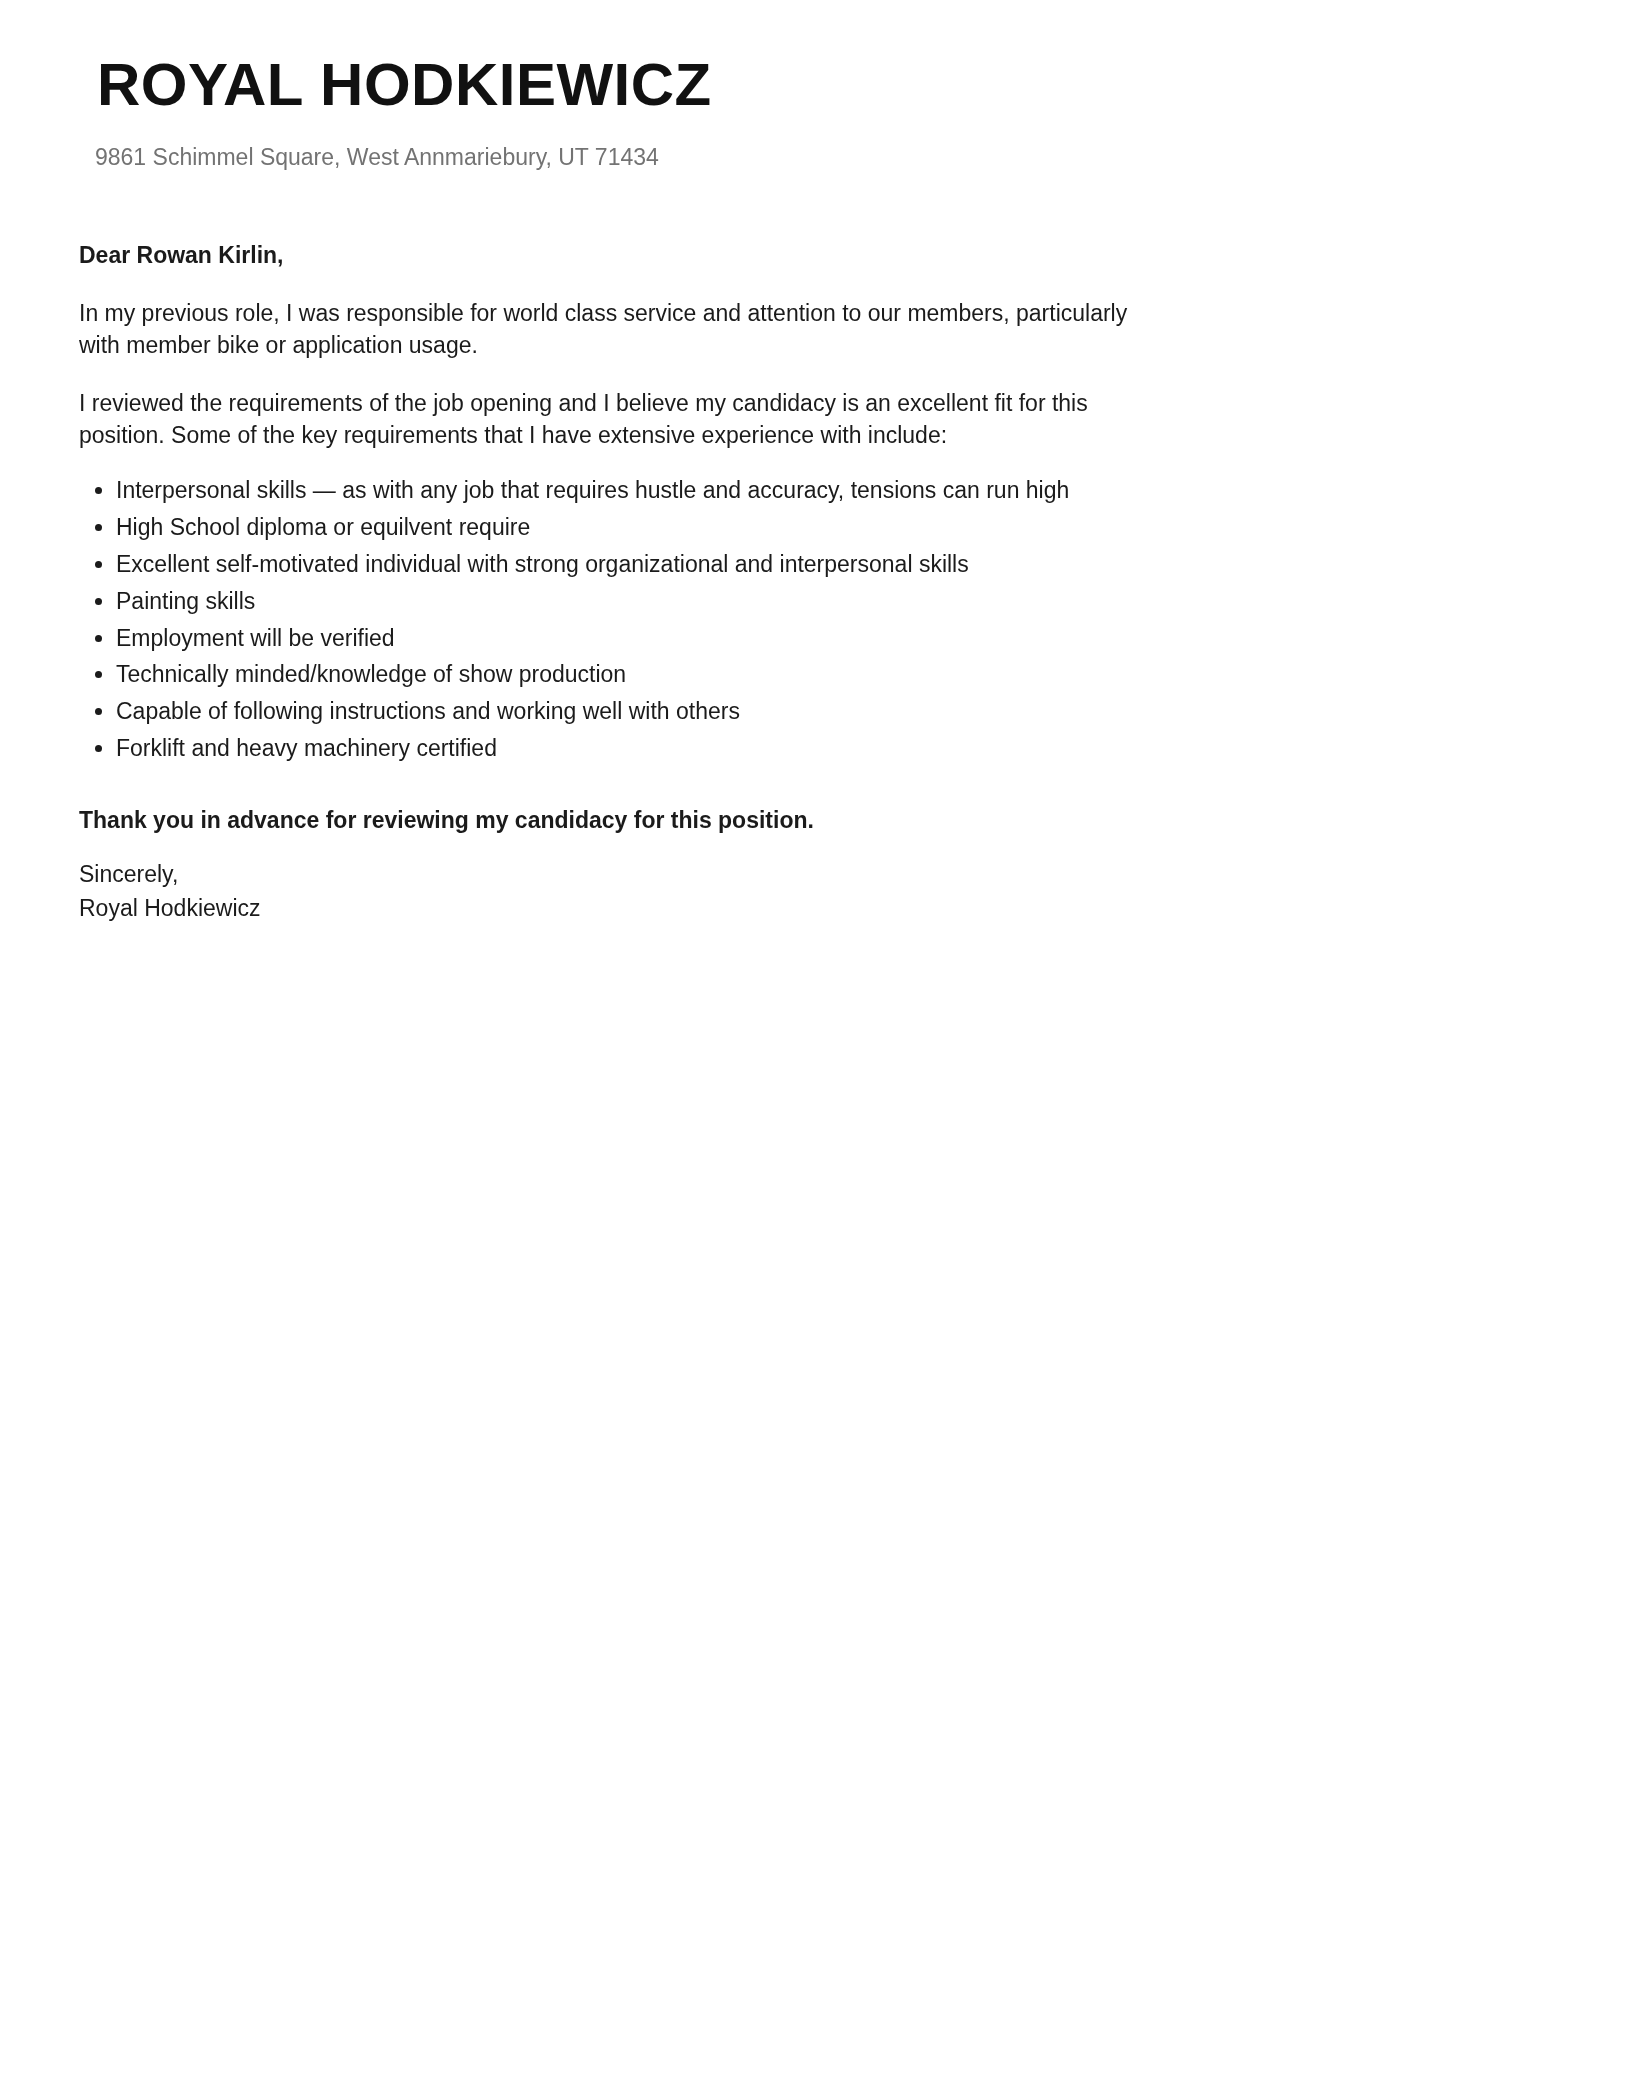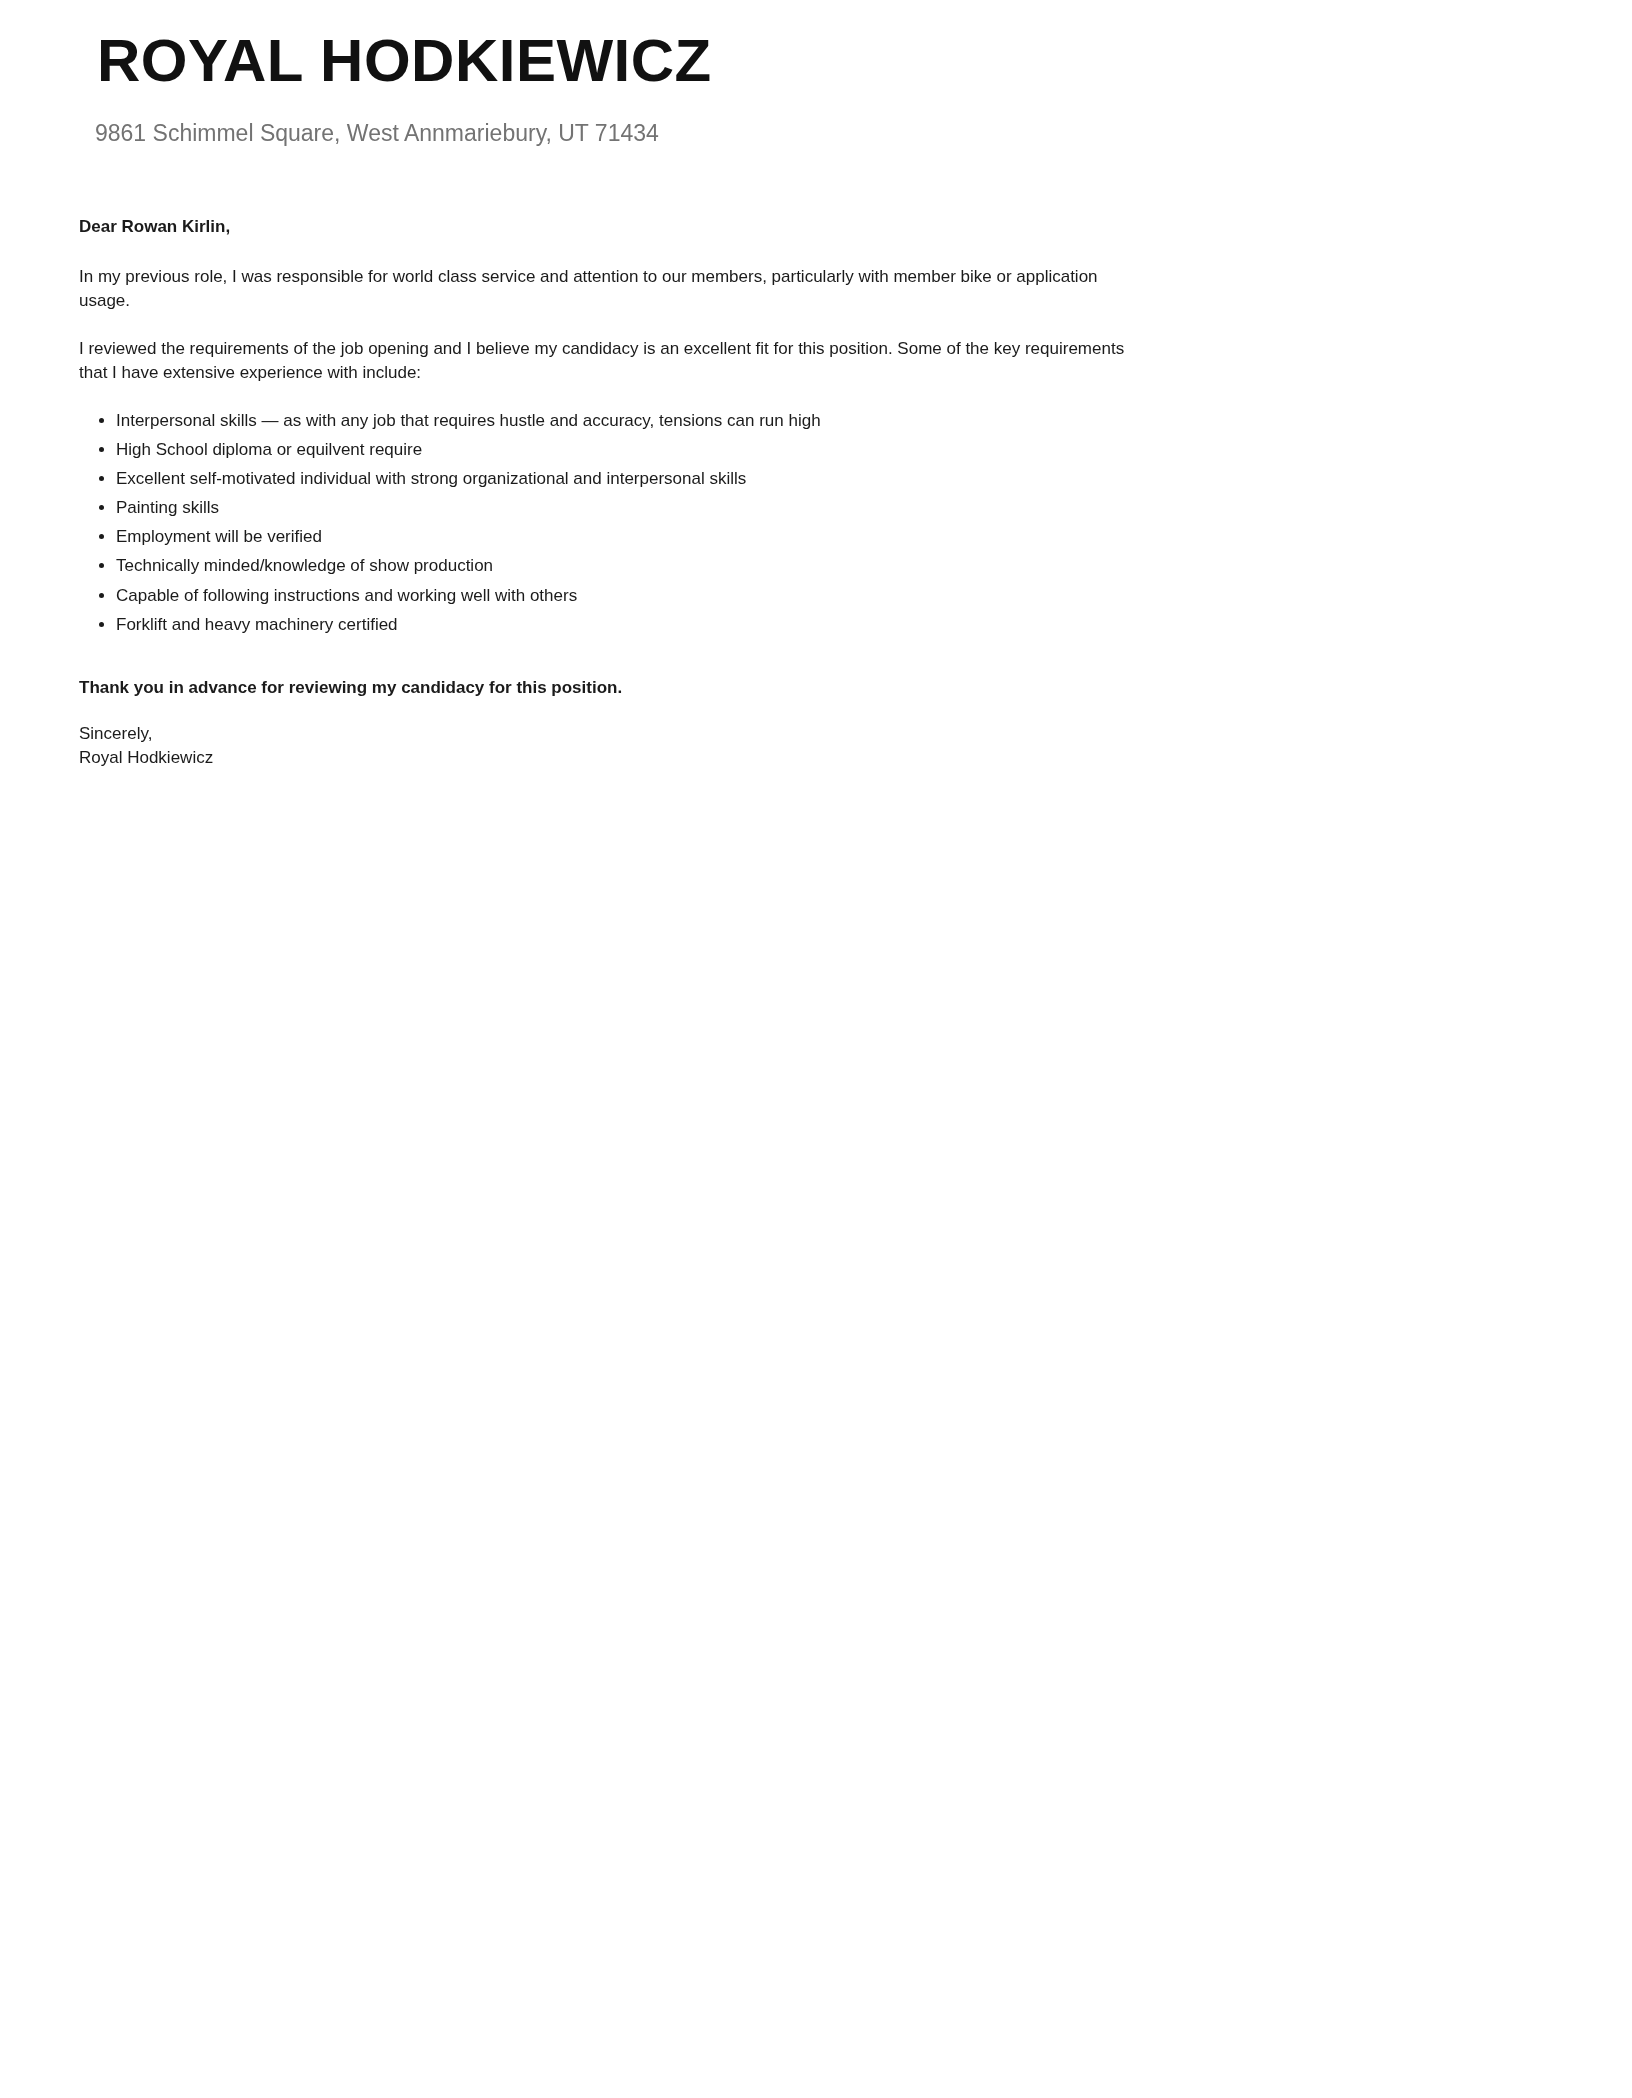--- a/index.html
+++ b/index.html
@@ -10,40 +10,40 @@
     width: 1632px;
     min-height: 2098px;
     font-family: "Liberation Sans", sans-serif;
     color: #1b1b1b;
     -webkit-font-smoothing: antialiased;
   }
   .page {
     width: 1372px;
     min-height: 2098px;
     background: #ffffff;
-    padding: 28px 90px 60px 79px;
+    padding: 52px 90px 60px 79px;
   }
   .letter-name {
     font-size: 60px;
     font-weight: 600;
     letter-spacing: 0.5px;
     color: #111111;
     margin-left: 18px;
     margin-bottom: 26px;
     line-height: 1.1;
   }
   .letter-address {
     font-size: 23px;
     color: #737373;
     margin-left: 16px;
     margin-bottom: 68px;
   }
   .letter-body {
     max-width: 1062px;
-    font-size: 17px;
+    font-size: 23px;
     line-height: 1.4;
   }
   .salutation {
     font-weight: 600;
     margin-bottom: 26px;
   }
   .para {
     margin-bottom: 25px;
   }
   ul.req-list {

